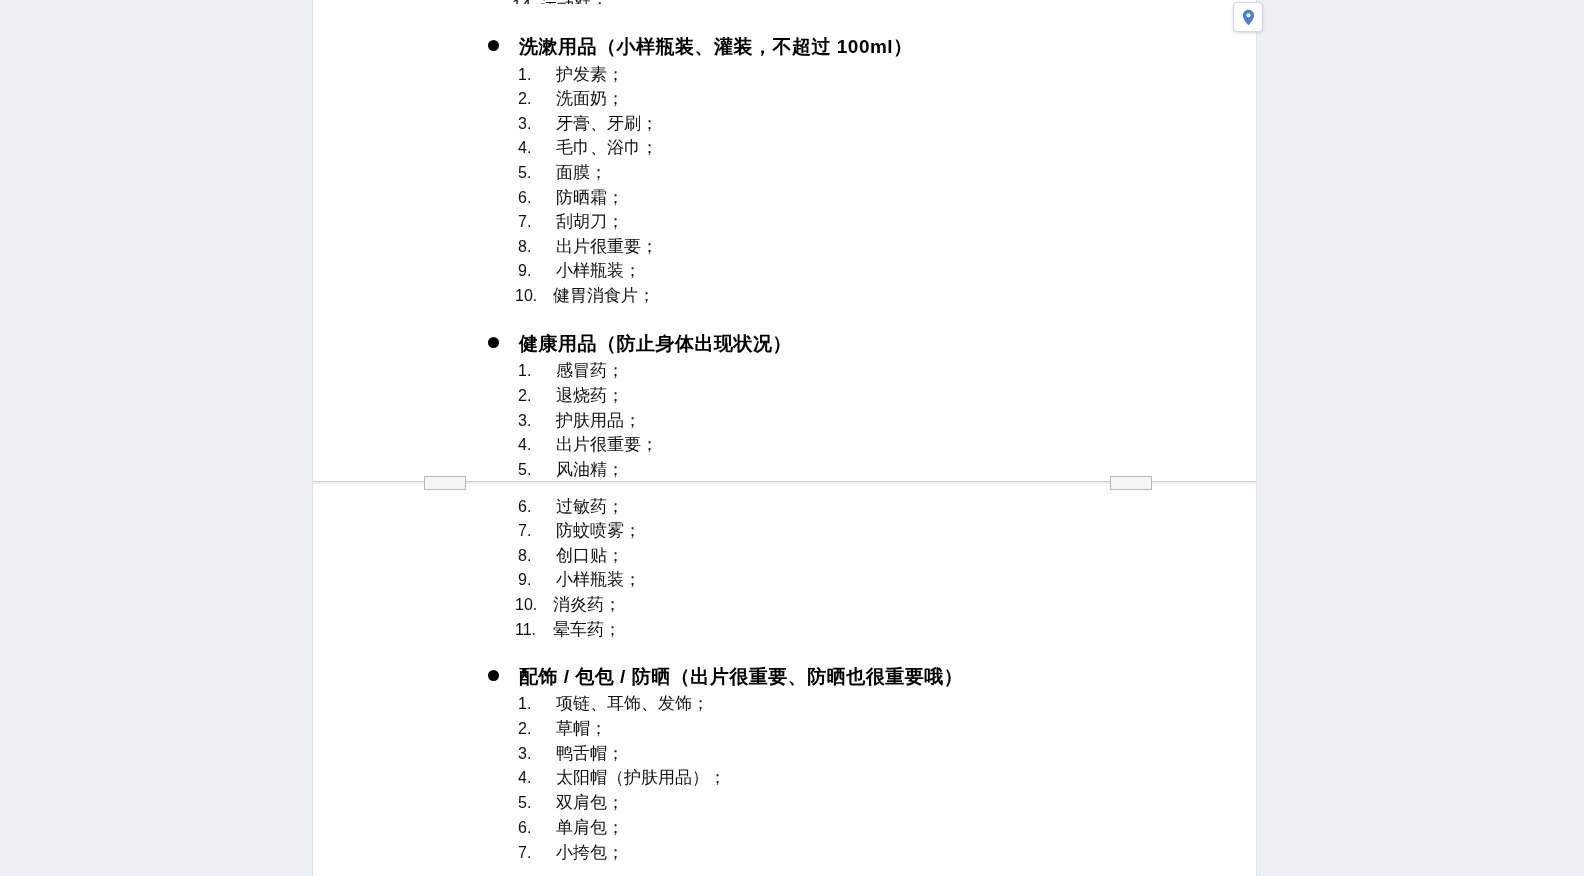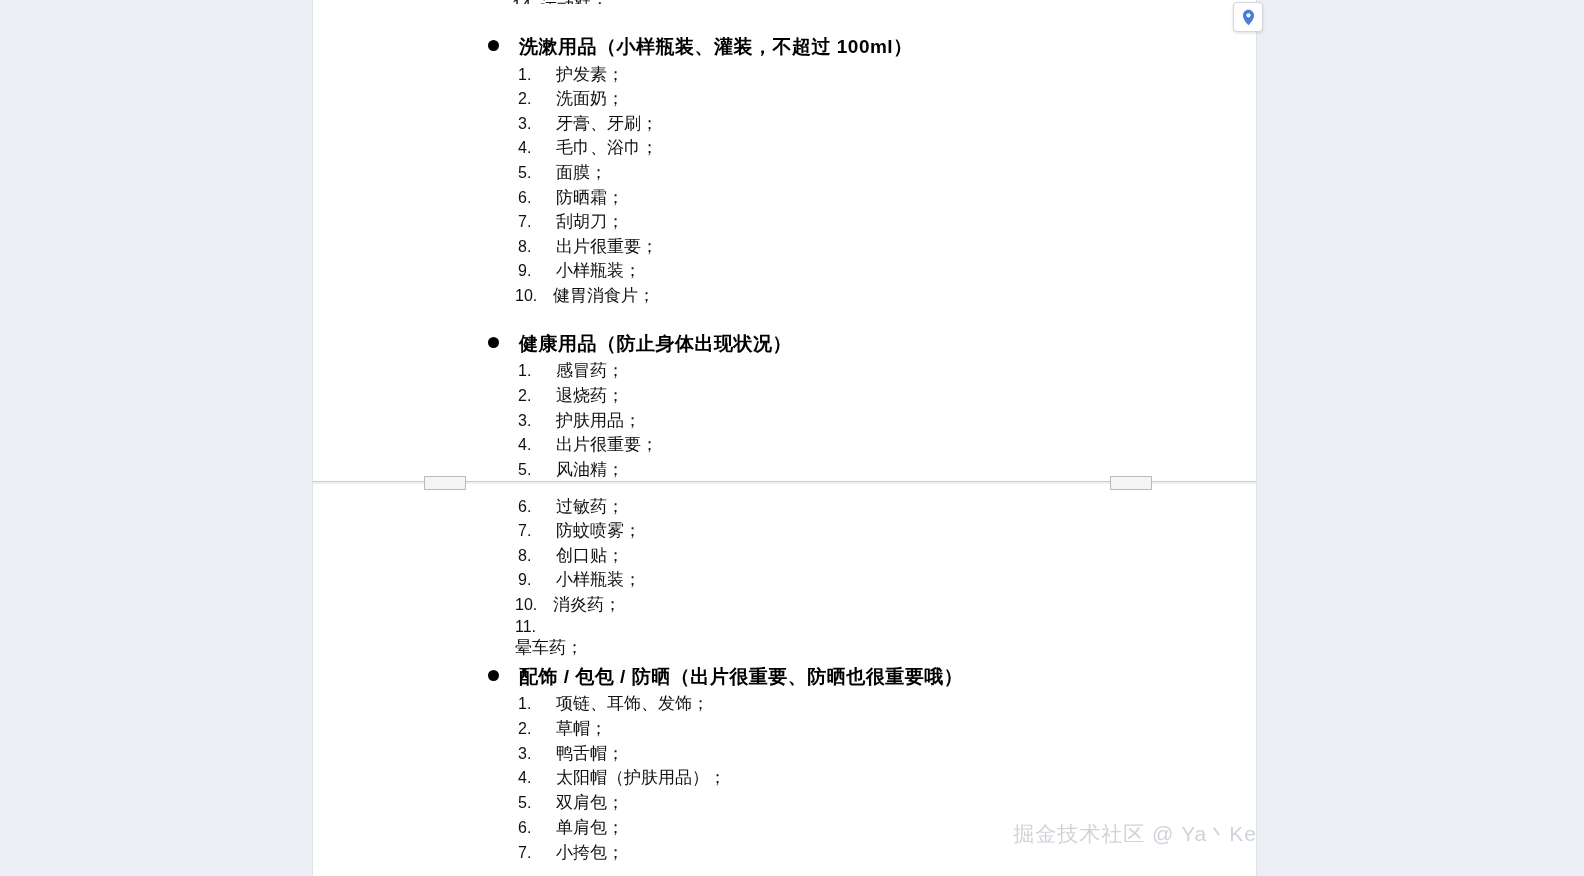--- a/index.html
+++ b/index.html
@@ -295,21 +295,21 @@
     <span class="num-text">创口贴；</span>
   </div>
   <div class="num-row" style="left:518px; top:568px;">
     <span class="num-idx">9.</span>
     <span class="num-text">小样瓶装；</span>
   </div>
   <div class="num-row" style="left:515px; top:593px;">
     <span class="num-idx">10.</span>
     <span class="num-text">消炎药；</span>
   </div>
-  <div class="num-row" style="left:515px; top:618px;flex-direction:column;">
+  <div class="num-row" style="left:515px; top:618px;">
     <span class="num-idx">11.</span>
     <span class="num-text">晕车药；</span>
   </div>
 
   <div class="bullet-row" style="left:488px; top:664px;">
     <span class="bullet-dot"></span>
     <span class="bullet-label">配饰 / 包包 / 防晒（出片很重要、防晒也很重要哦）</span>
   </div>
 
   <div class="num-row" style="left:518px; top:692px;">
@@ -341,15 +341,14 @@
     <span class="num-text">小挎包；</span>
   </div>
 
   <div class="pin-widget">
     <svg width="15" height="17" viewBox="0 0 15 17">
       <path d="M7.5 0.8C4.4 0.8 1.9 3.3 1.9 6.4c0 4.2 5.6 9.8 5.6 9.8s5.6-5.6 5.6-9.8c0-3.1-2.5-5.6-5.6-5.6z" fill="#4a7dd6"></path>
       <circle cx="7.5" cy="6.3" r="2.1" fill="#ffffff"></circle>
     </svg>
   </div>
 
-  <div class="watermark">掘金技术社区 @ Ya丶Ke</div>
 
 </div>
 
 </body></html>

